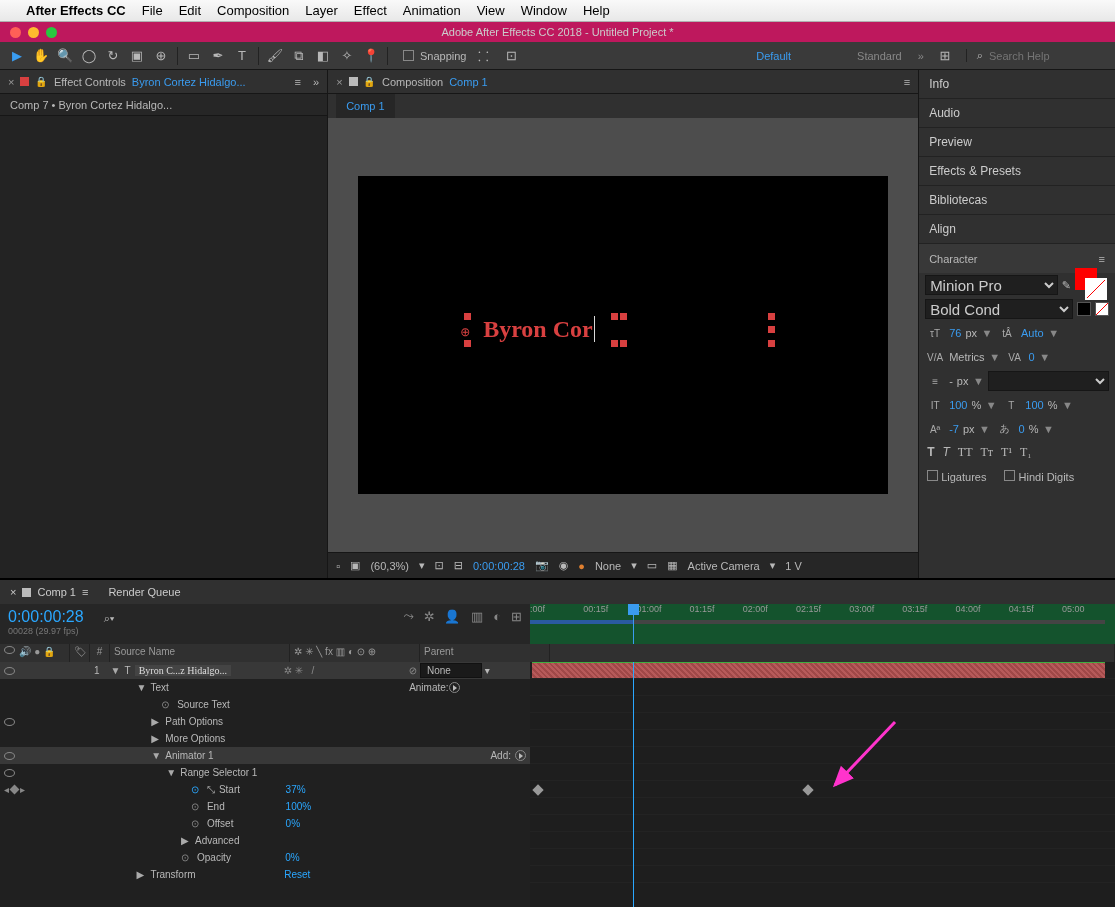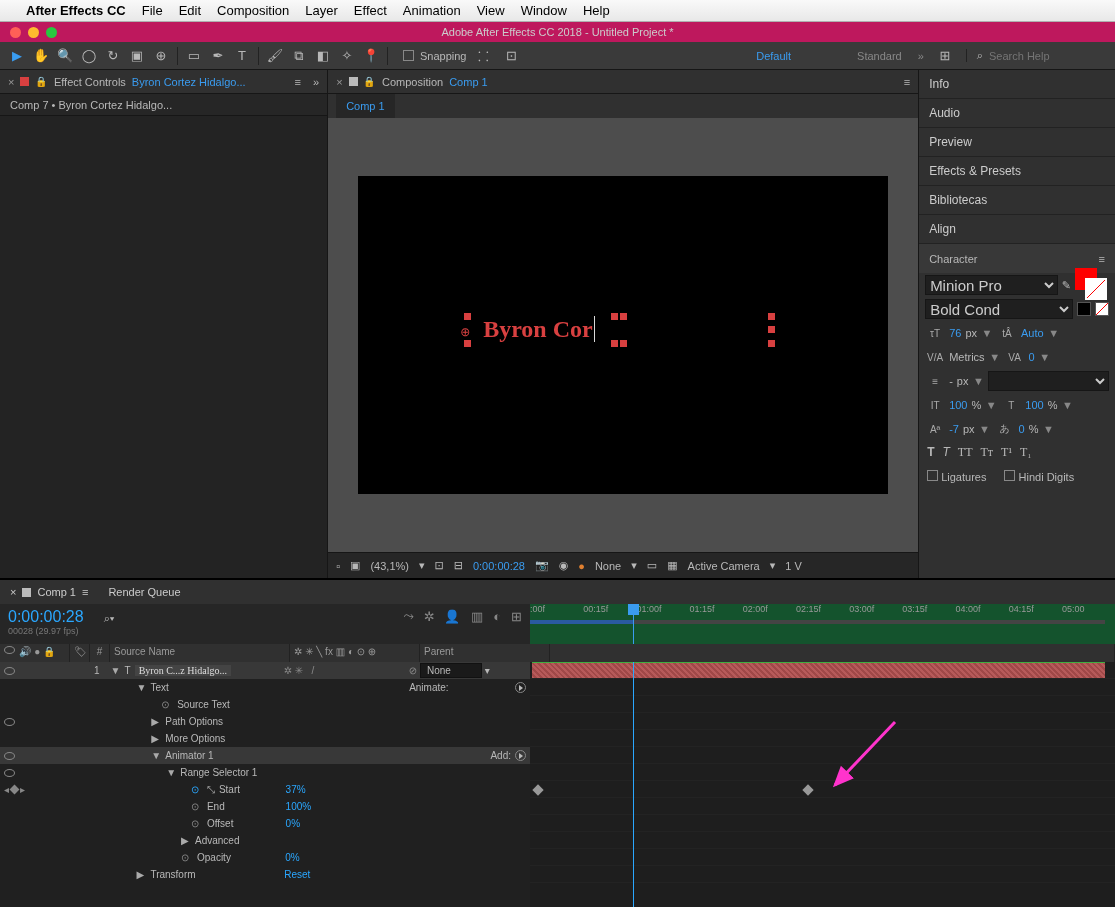--- a/index.html
+++ b/index.html
@@ -240,21 +240,21 @@
           <div class="handle" style="left:305px;top:10px"></div>
           <div class="handle" style="left:305px;top:24px"></div>
           <span class="the-text">Byron Cor</span>
           <div class="cursor" style="left:131px;top:0"></div>
         </div>
       </div>
     </div>
     <div class="comp-footer">
       <span class="item">▫</span>
       <span class="item">▣</span>
-      <span class="item">(43,1%)</span>
+      <span class="item">(60,3%)</span>
       <span class="item">▾</span>
       <span class="item">⊡</span>
       <span class="item">⊟</span>
       <span class="item blue">0:00:00:28</span>
       <span class="item">📷</span>
       <span class="item">◉</span>
       <span class="item" style="color:#e08030">●</span>
       <span class="item">None</span>
       <span class="item">▾</span>
       <span class="item">▭</span>
@@ -416,21 +416,21 @@
       </div>
       <div class="row">
           <div class="c1"></div>
           <div class="c2"></div>
           <div class="c2"></div>
         <div class="c3 ind" style="padding-left:30px">
             <span class="tri-d">▼</span>
             <span>Text</span>
           </div>
         <div class="c4"></div>
-          <div class="c5" style="display:flex;justify-content:space-between;gap:0;">
+          <div class="c5" style="display:flex;justify-content:flex-start;gap:0;">
             <span>Animate:</span>
             <span class="play-ic"></span>
           </div>
       </div>
       <div class="row">
           <div class="c1"></div>
           <div class="c2"></div>
           <div class="c2"></div>
         <div class="c3 ind" style="padding-left:55px">
             <span class="stopwatch">⊙</span>

